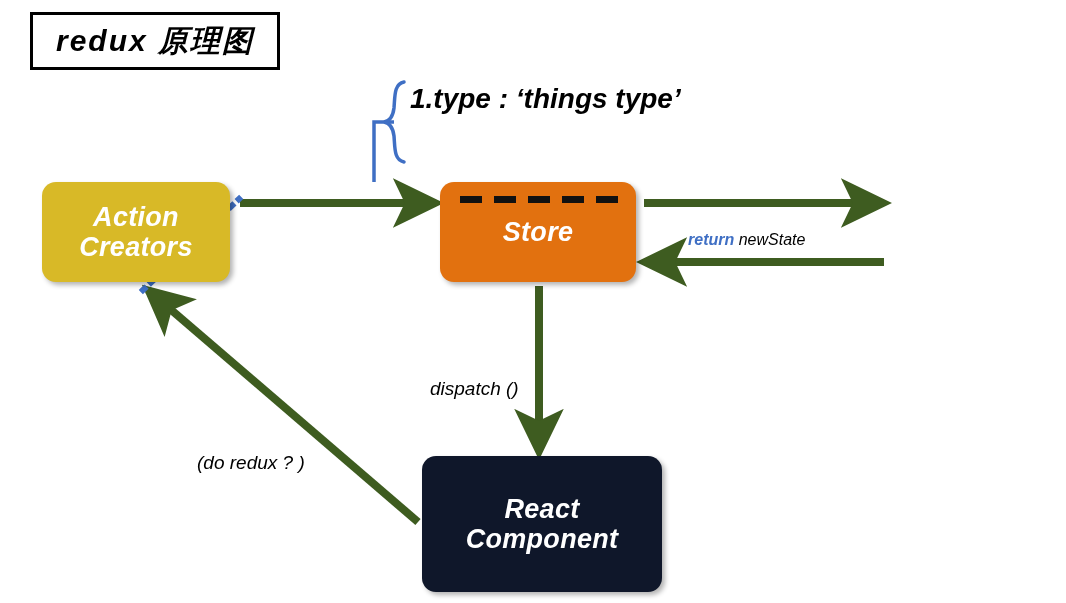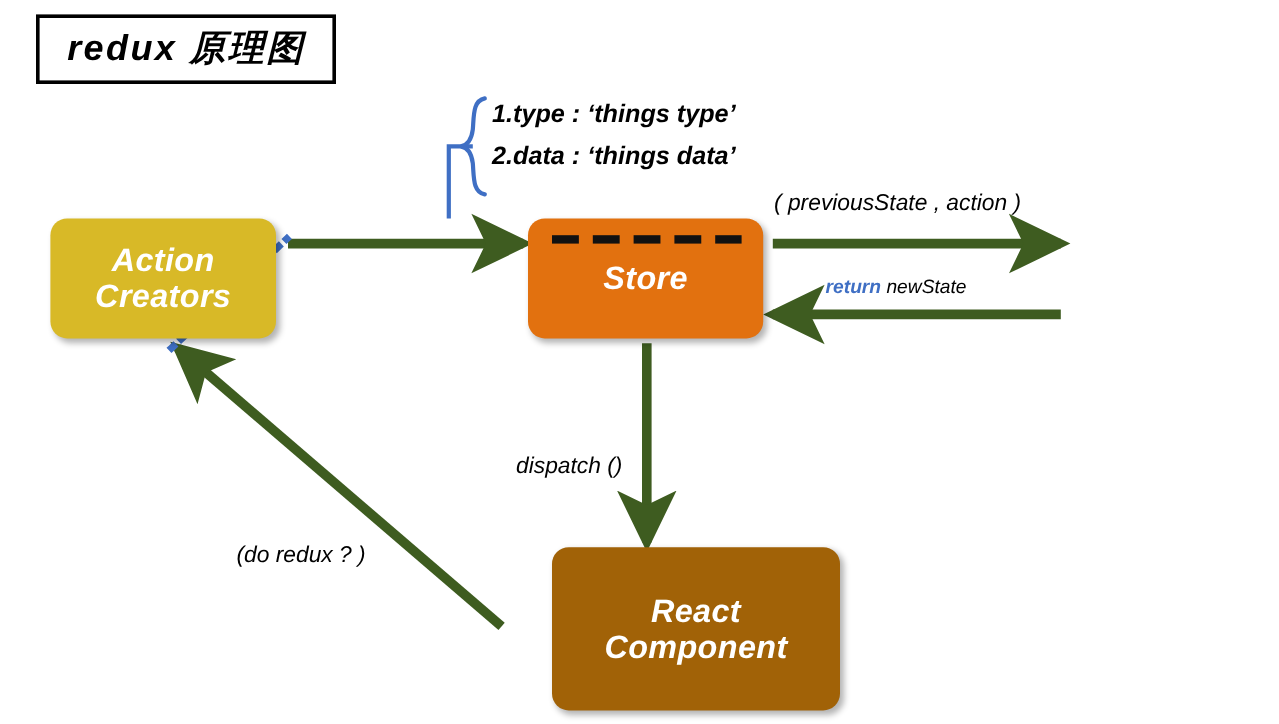--- a/index.html
+++ b/index.html
@@ -106,21 +106,21 @@
   }
 
   
   .lbl {
     position: absolute;
     color: #000000;
     white-space: nowrap;
     line-height: 1;
   }
   #lbl-type {
-    left: 398px; top: 85px;  font-size: 21px; font-weight: bold;
+    left: 398px; top: 85px;  font-size: 28px; font-weight: bold;
   }
   #lbl-data {
     left: 398px; top: 120px; font-size: 21px; font-weight: bold;
   }
   #lbl-dispatch-wrap {
     left: 230px; top: 160px; font-size: 19px;
     display: flex; align-items: center; gap: 4px;
   }
   #lbl-action-box {
     border: 2px solid #3f6fc4;
@@ -186,31 +186,29 @@
     <span class="node-label">Action
 Creators</span>
   </div>
 
   <div class="node" id="node-store" style="background: rgb(226, 113, 15);">
     <span class="node-label">Store</span>
   </div>
   <div class="store-dash"></div>
 
 
-  <div class="node" id="node-react-component" style="background: #a16207; margin-left: 38px;">
+  <div class="node" id="node-react-component" style="background: #0f172a;">
     <span class="node-label">React
 Component</span>
   </div>
 
   <div class="lbl" id="lbl-type">1.type : ‘things type’</div>
 
-  <div class="lbl" id="lbl-data">2.data : ‘things data’</div>
-
-
-  <div class="lbl" id="lbl-prevstate">( previousState , action )</div>
+
+
 
   <div class="lbl" id="lbl-return-wrap">
     <span id="lbl-return-kw">return</span>
     <span id="lbl-newstate">newState</span>
   </div>
 
   <div class="lbl" id="lbl-getstate">dispatch ()</div>
 
   <div class="lbl" id="lbl-dowhat">(do redux ? )</div>
 

